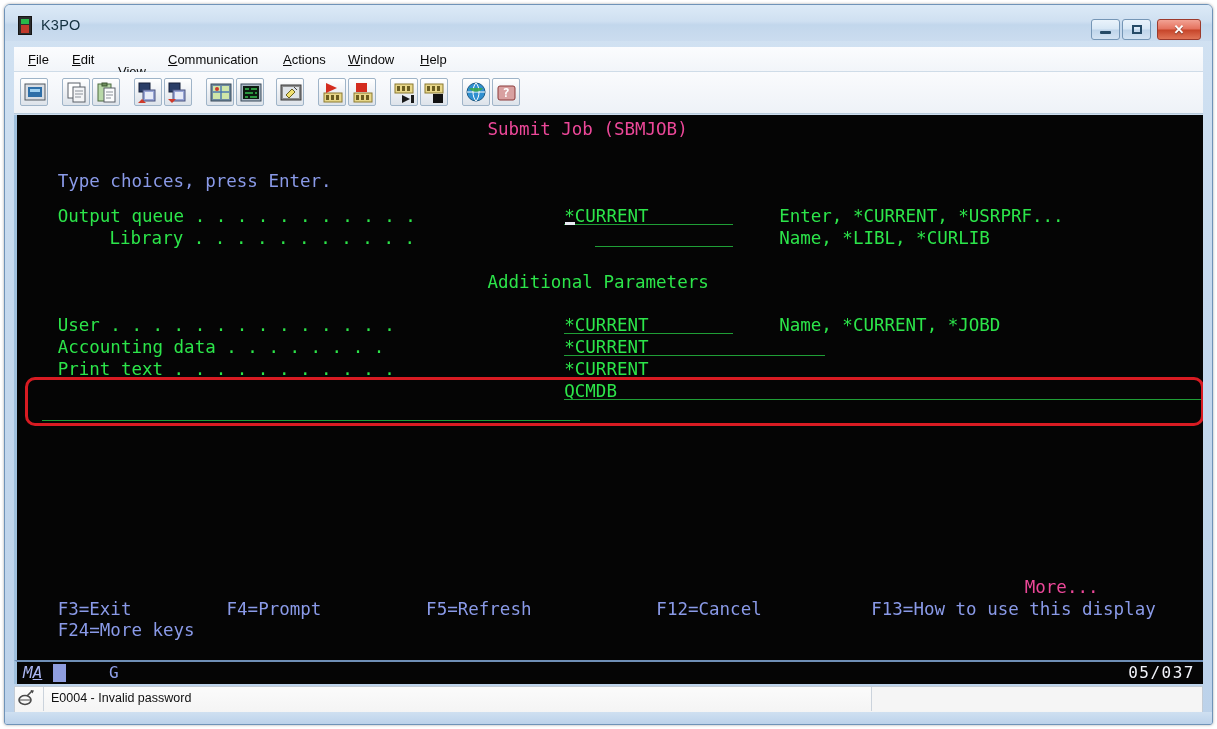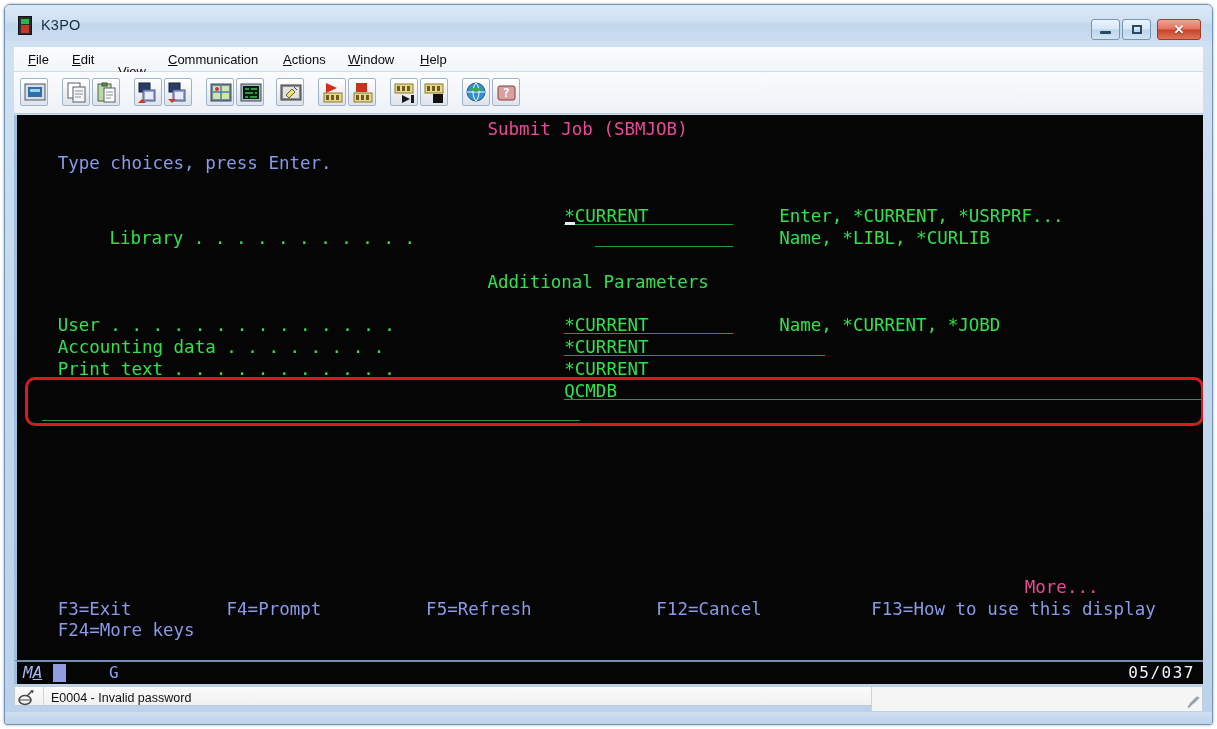--- a/index.html
+++ b/index.html
@@ -222,21 +222,21 @@
     color: #f2f4fb;
     letter-spacing: 1.5px;
   }
 
   
   #status-bar {
     position: absolute;
     left: 9px;
     top: 681px;
     width: 1189px;
-    height: 20px;
+    height: 42px;
     background: linear-gradient(to bottom, #fbfbfb 0%, #f0f0f0 100%);
     border: 1px solid #c3ccd6;
     box-sizing: border-box;
   }
   #status-icon-cell {
     position: absolute;
     left: 0; top: 0;
     width: 28px; height: 24px;
     border-right: 1px solid #cbd3dc;
   }
@@ -411,21 +411,22 @@
         <svg width="22" height="22" viewBox="0 0 22 22">
           <rect x="2" y="4" width="17" height="14" rx="2" fill="#d8a0a0" stroke="#8b3a3a"></rect>
           <text x="10" y="15" font-size="12" font-family="monospace" fill="#ffffff" text-anchor="middle" font-weight="bold">?</text>
         </svg>
       </div>
     </div>
 
   <div id="terminal">
     <div id="term-grid">
         <div class="tcell c-white" style="left: 470.5px; top: 4px;">Submit Job (SBMJOB)</div>
-        <div class="tcell c-blue" style="left: 40.7px; top: 38px;">Type choices, press Enter.</div>
+        <div class="tcell c-blue" style="left: 40.7px; top: 56px;">Type choices, press Enter.</div>
+        <div class="tcell c-green" style="left: 40.7px; top: 91.2px;">Output queue . . . . . . . . . . .</div>
         <div class="tcell c-green" style="left: 547.25px; top: 91.2px;">*CURRENT</div>
         <div class="fieldline" style="left: 547.25px; top: 109.2px; width: 168.85px;"></div>
         <div class="tcell c-green" style="left: 762.15px; top: 91.2px;">Enter, *CURRENT, *USRPRF...</div>
         <div id="cursor-block" style="left: 548.25px; top: 107.2px;"></div>
         <div class="tcell c-green" style="left: 71.4px; top: 113px;">  Library . . . . . . . . . . .</div>
         <div class="fieldline" style="left: 577.95px; top: 131px; width: 138.15px;"></div>
         <div class="tcell c-green" style="left: 762.15px; top: 113px;">Name, *LIBL, *CURLIB</div>
         <div class="tcell c-green" style="left: 470.5px; top: 156.6px;">Additional Parameters</div>
         <div class="tcell c-green" style="left: 40.7px; top: 200.2px;">User . . . . . . . . . . . . . .</div>
         <div class="tcell c-green" style="left: 547.25px; top: 200.2px;">*CURRENT</div>

